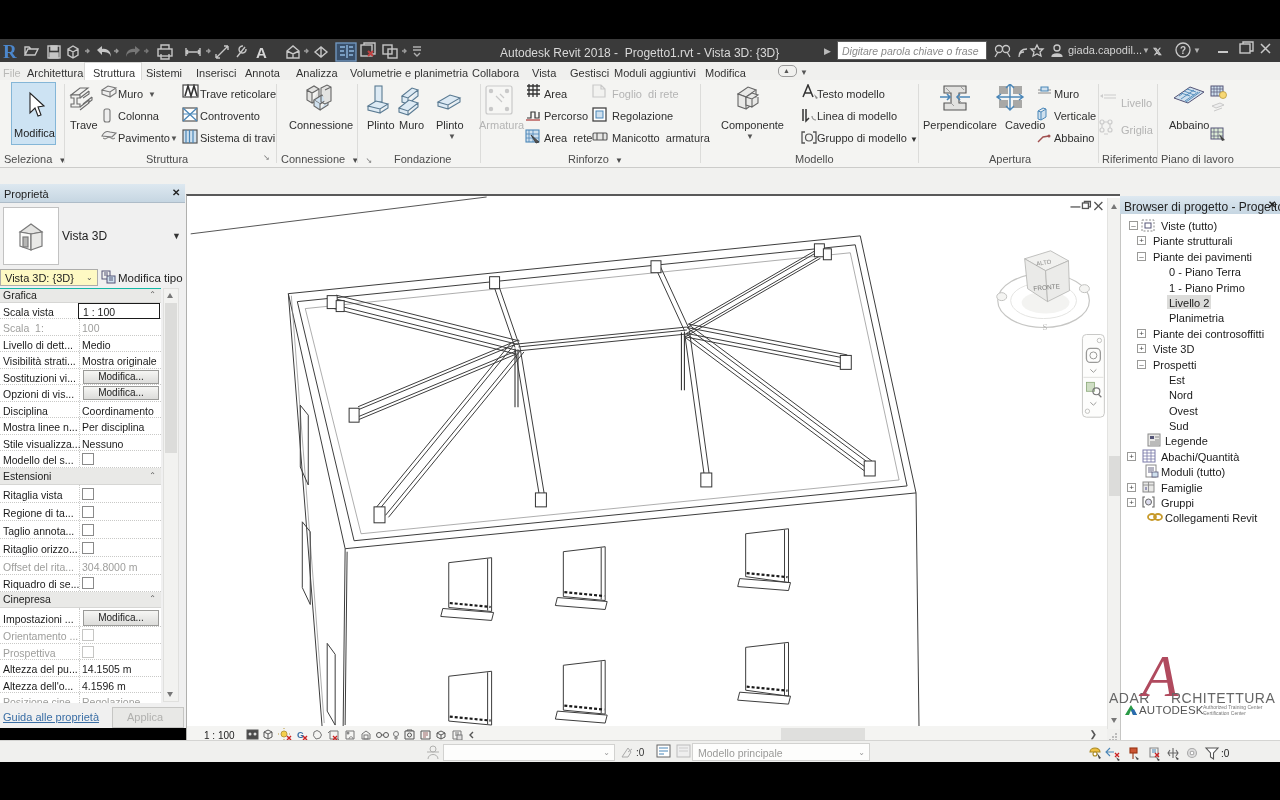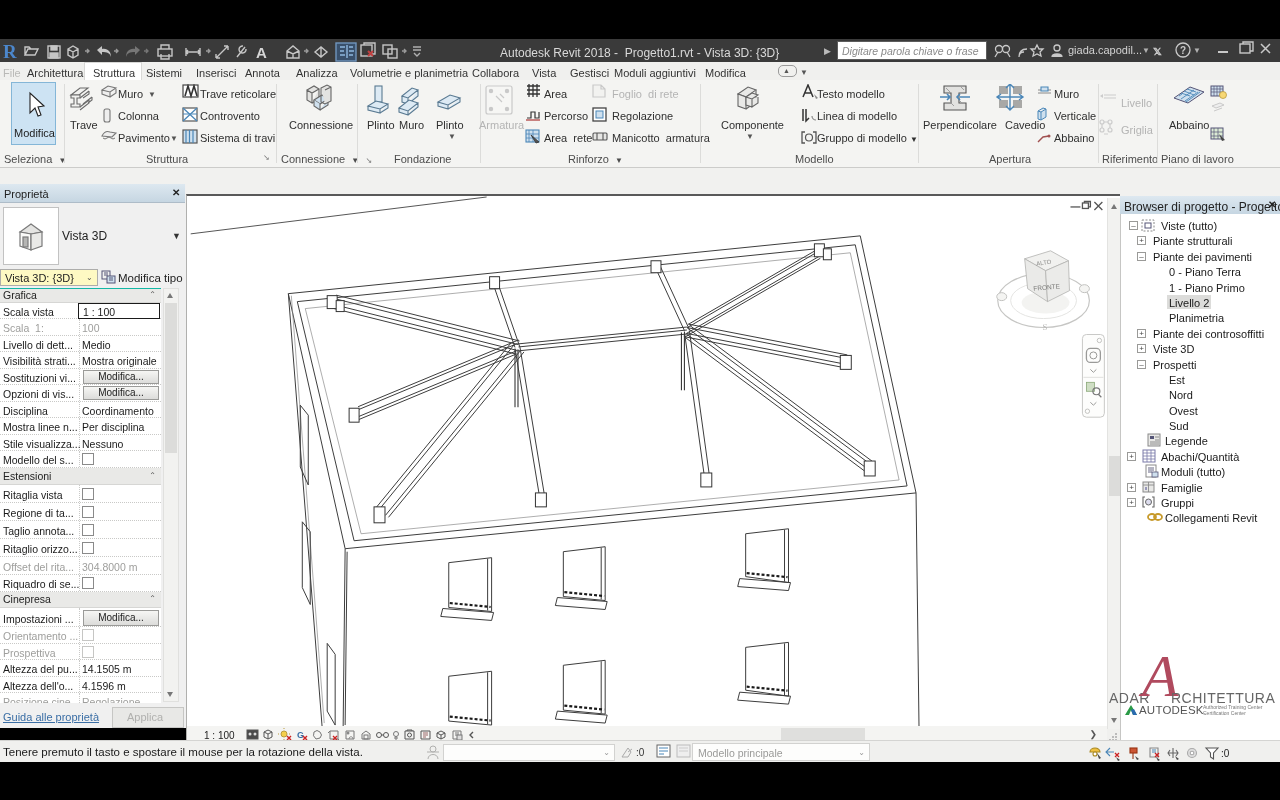--- a/index.html
+++ b/index.html
@@ -785,21 +785,20 @@
           <svg style="position:absolute;left:26px;top:1px" width="16" height="12">
               <ellipse cx="5" cy="6" rx="4" ry="3" fill="none" stroke="#c79a2a" stroke-width="1.8"></ellipse>
               <ellipse cx="11" cy="6" rx="4" ry="3" fill="none" stroke="#c79a2a" stroke-width="1.8"></ellipse>
             </svg>
           <div class="tx" style="left:44px">Collegamenti Revit</div>
           </div>
       </div>
     </div>
   </div>
   <div class="abs" id="statusbar">
-    <div class="t" style="left:3px;top:6px;font-size:11.5px;color:#1a1a1a">Tenere premuto il tasto e spostare il mouse per la rotazione della vista.</div>
     <svg style="position:absolute;left:425px;top:3px" width="16" height="16">
         <g fill="none" stroke="#b0b0ae">
           <circle cx="8" cy="5" r="3"></circle>
           <path d="M3 15 c0 -6 10 -6 10 0 M2 8 h12"></path>
         </g>
       </svg>
     <div style="position:absolute;left:443px;top:3px;width:170px;height:15px;background:#fdfdfc;border:1px solid #d2d2d0">
       <div class="t" style="right:4px;top:4px;font-size:8px;color:#999">⌄</div>
     </div>
     <svg style="position:absolute;left:620px;top:4px" width="16" height="14">

